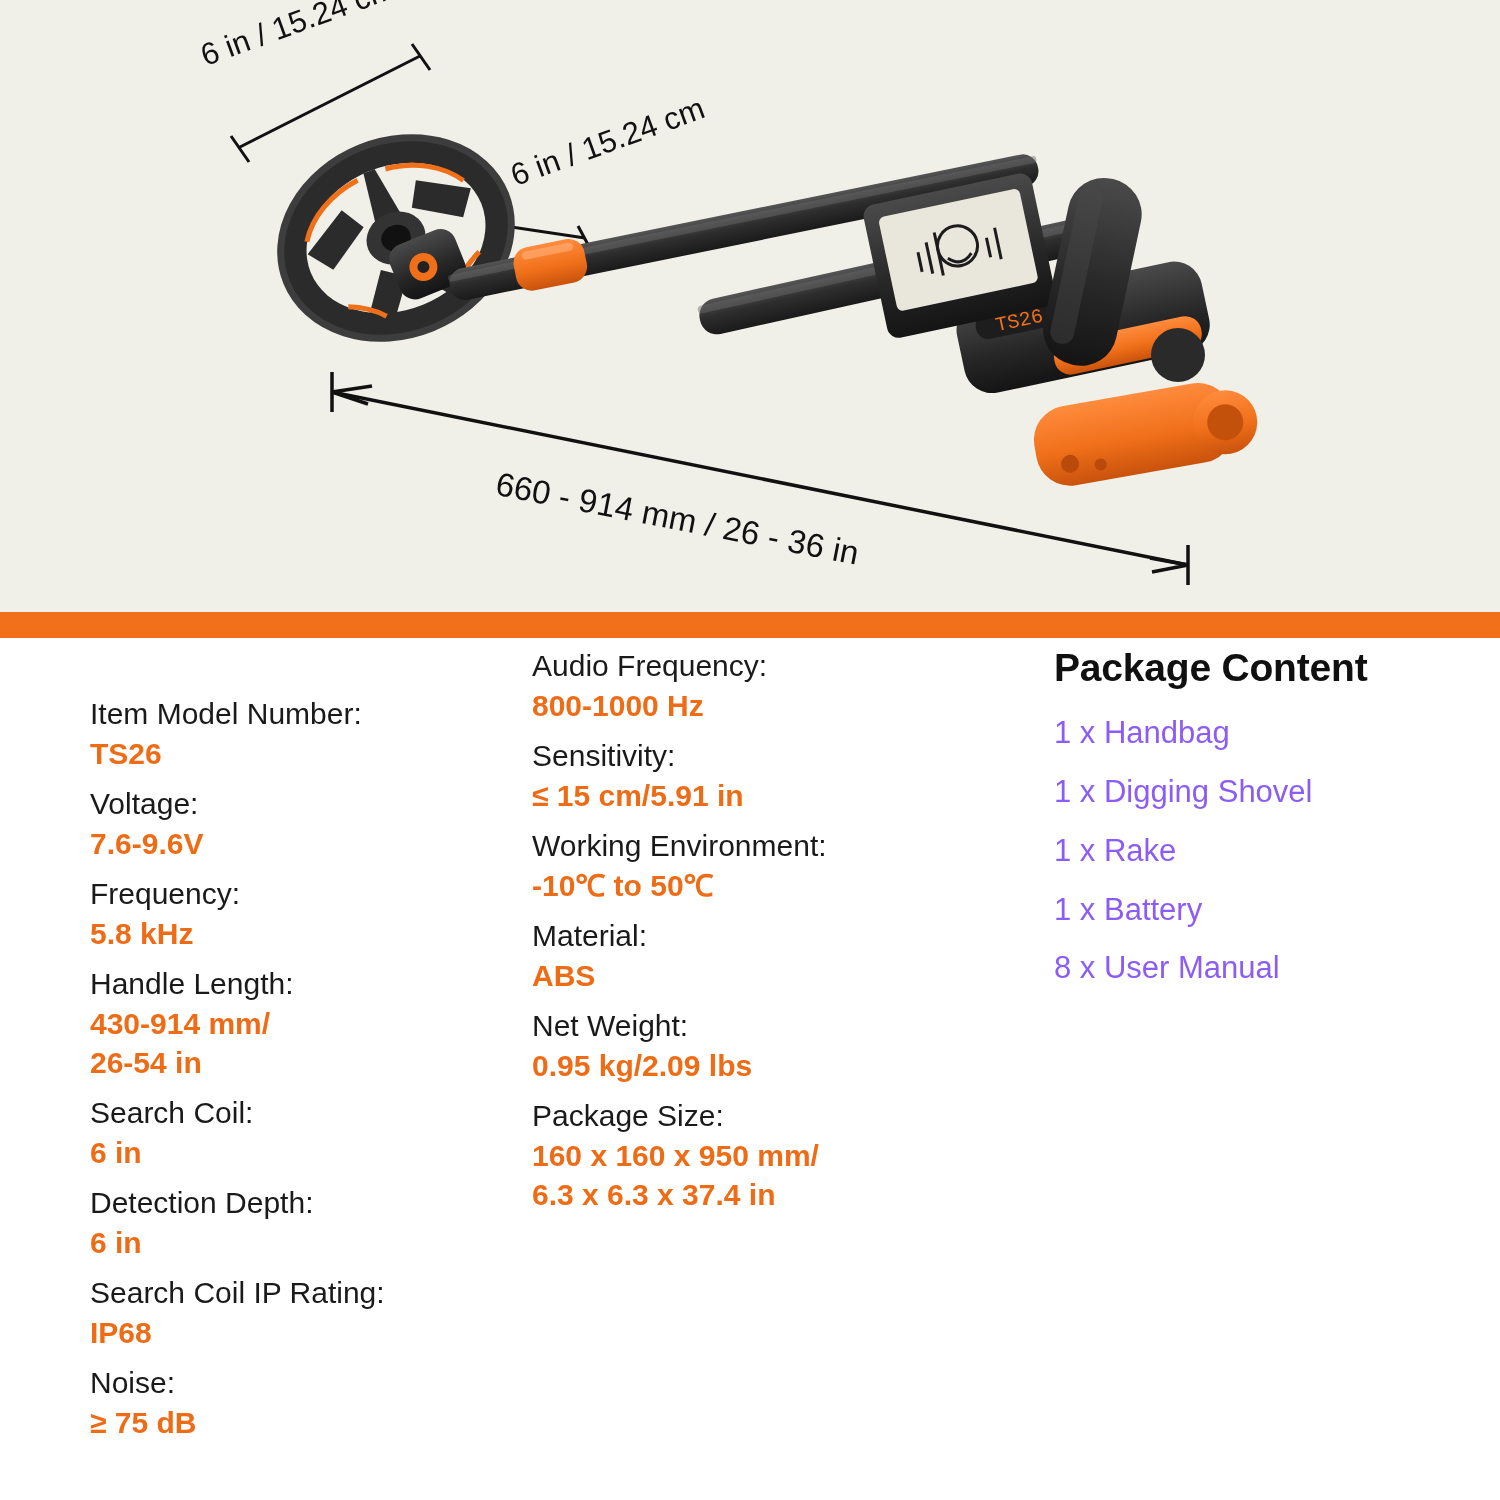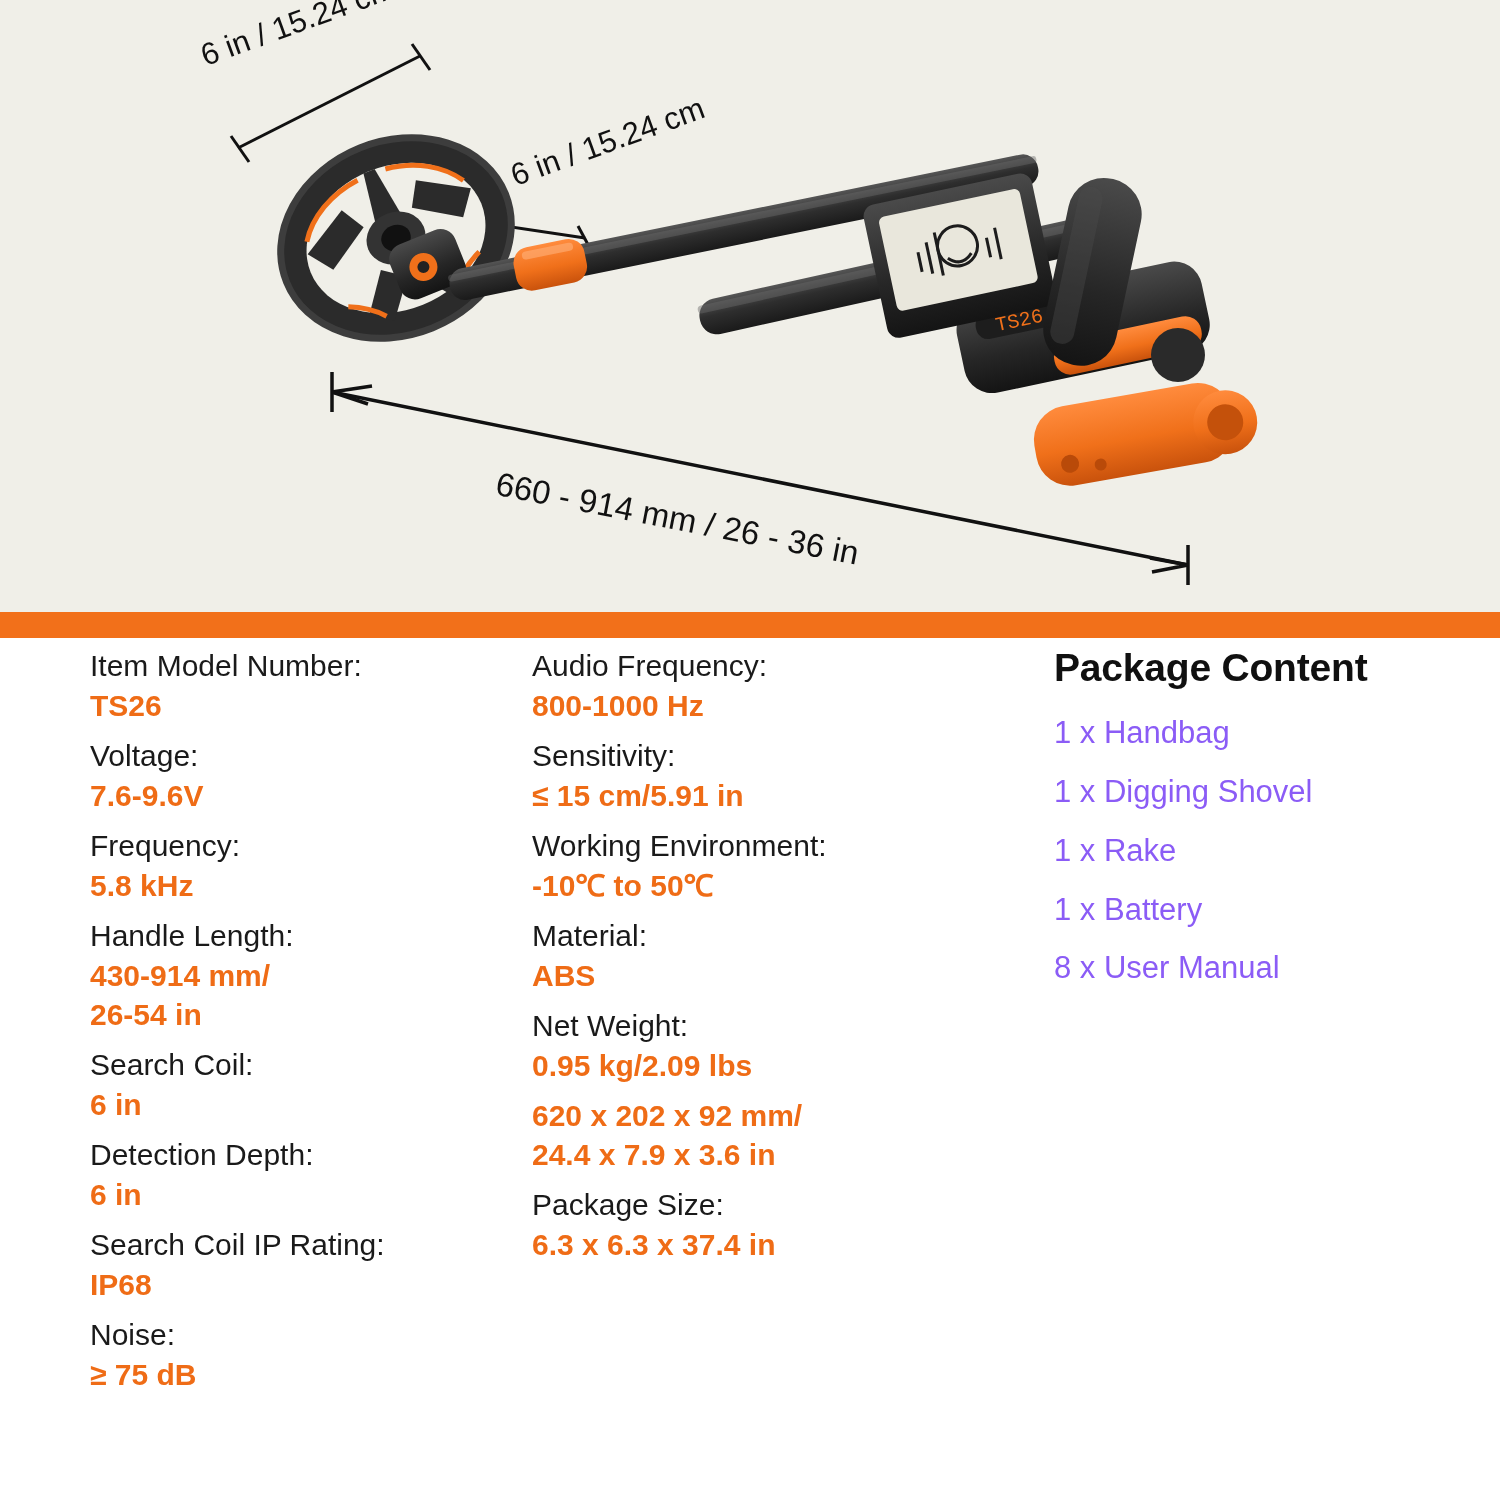--- a/index.html
+++ b/index.html
@@ -31,21 +31,21 @@
   #divider{
     position:absolute;left:0;top:612px;width:1500px;height:26px;
     background:#f2701a;
   }
 
   
   #specs{
     position:absolute;left:0;top:646px;width:1500px;height:854px;
   }
   .col{position:absolute;top:0;}
-  #col1{left:90px;width:430px;}
+  #col1{left:90px;width:430px;margin-top:48px;}
   #col2{left:532px;width:440px;}
   #col3{left:1054px;width:470px;}
 
   .spec-label{
     font-size:30px;color:#1a1a1a;line-height:1.30;margin:0 0 1px 0;font-weight:400;
   }
   .spec-value{
     font-size:30px;color:#ef6c16;line-height:1.30;margin:0 0 11px 0;font-weight:bold;
   }
   .spec-value .ln{display:block;}
@@ -253,27 +253,24 @@
     <div class="spec-label">Material:</div>
     <div class="spec-value">
         <span class="ln">ABS</span>
       </div>
 
     <div class="spec-label">Net Weight:</div>
     <div class="spec-value">
         <span class="ln">0.95 kg/2.09 lbs</span>
       </div>
 
-    <div class="spec-value">
-        <span class="ln">620 x 202 x 92 mm/</span>
-        <span class="ln">24.4 x 7.9 x 3.6 in</span>
-      </div>
 
     <div class="spec-label">Package Size:</div>
     <div class="spec-value">
+        <span class="ln">160 x 160 x 950 mm/</span>
         <span class="ln">6.3 x 6.3 x 37.4 in</span>
       </div>
   </div>
 
   <div class="col" id="col3">
     <div id="pkg-title">Package Content</div>
     <div class="pkg-item">1 x Handbag</div>
     <div class="pkg-item">1 x Digging Shovel</div>
     <div class="pkg-item">1 x Rake</div>
     <div class="pkg-item">1 x Battery</div>

